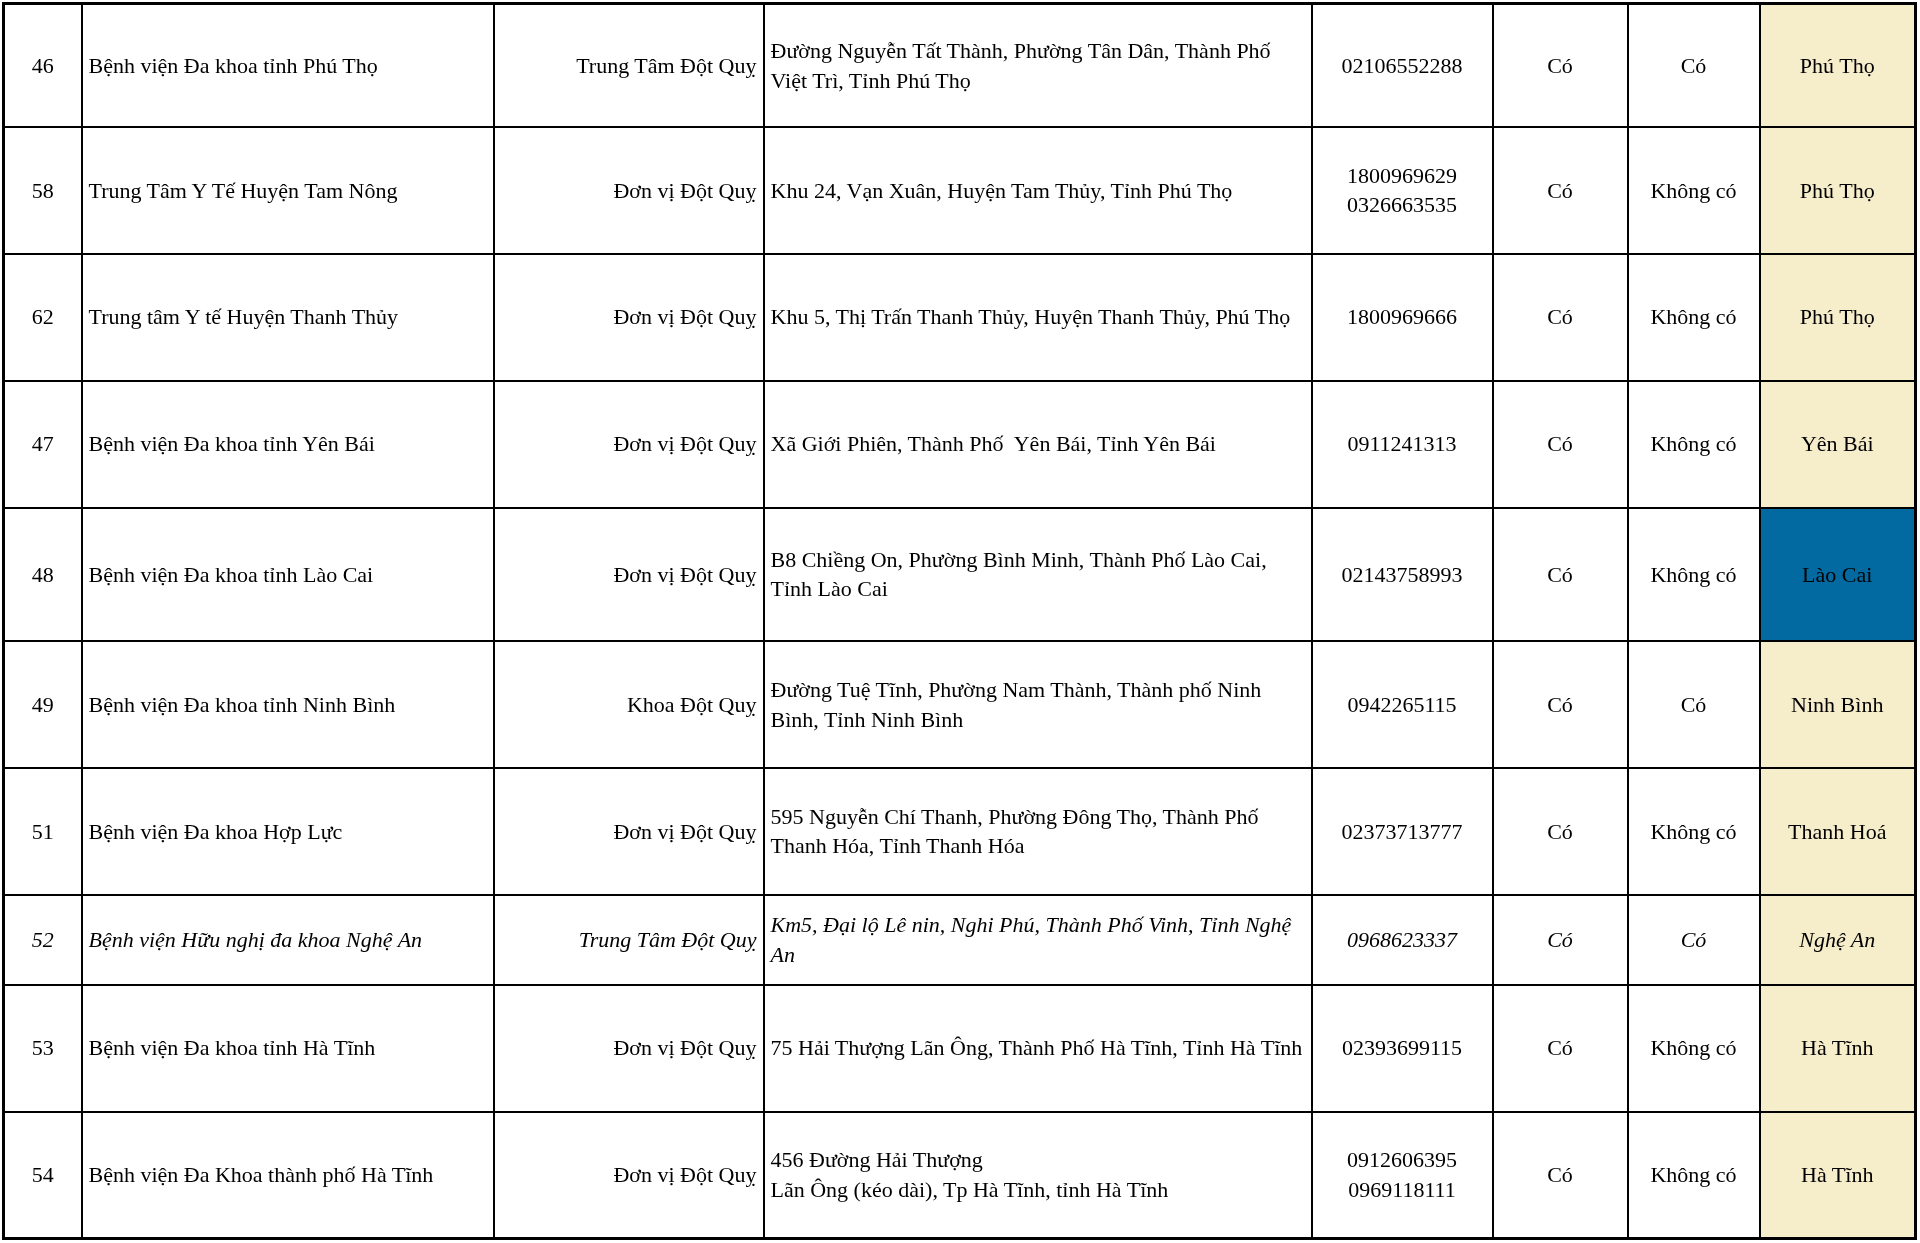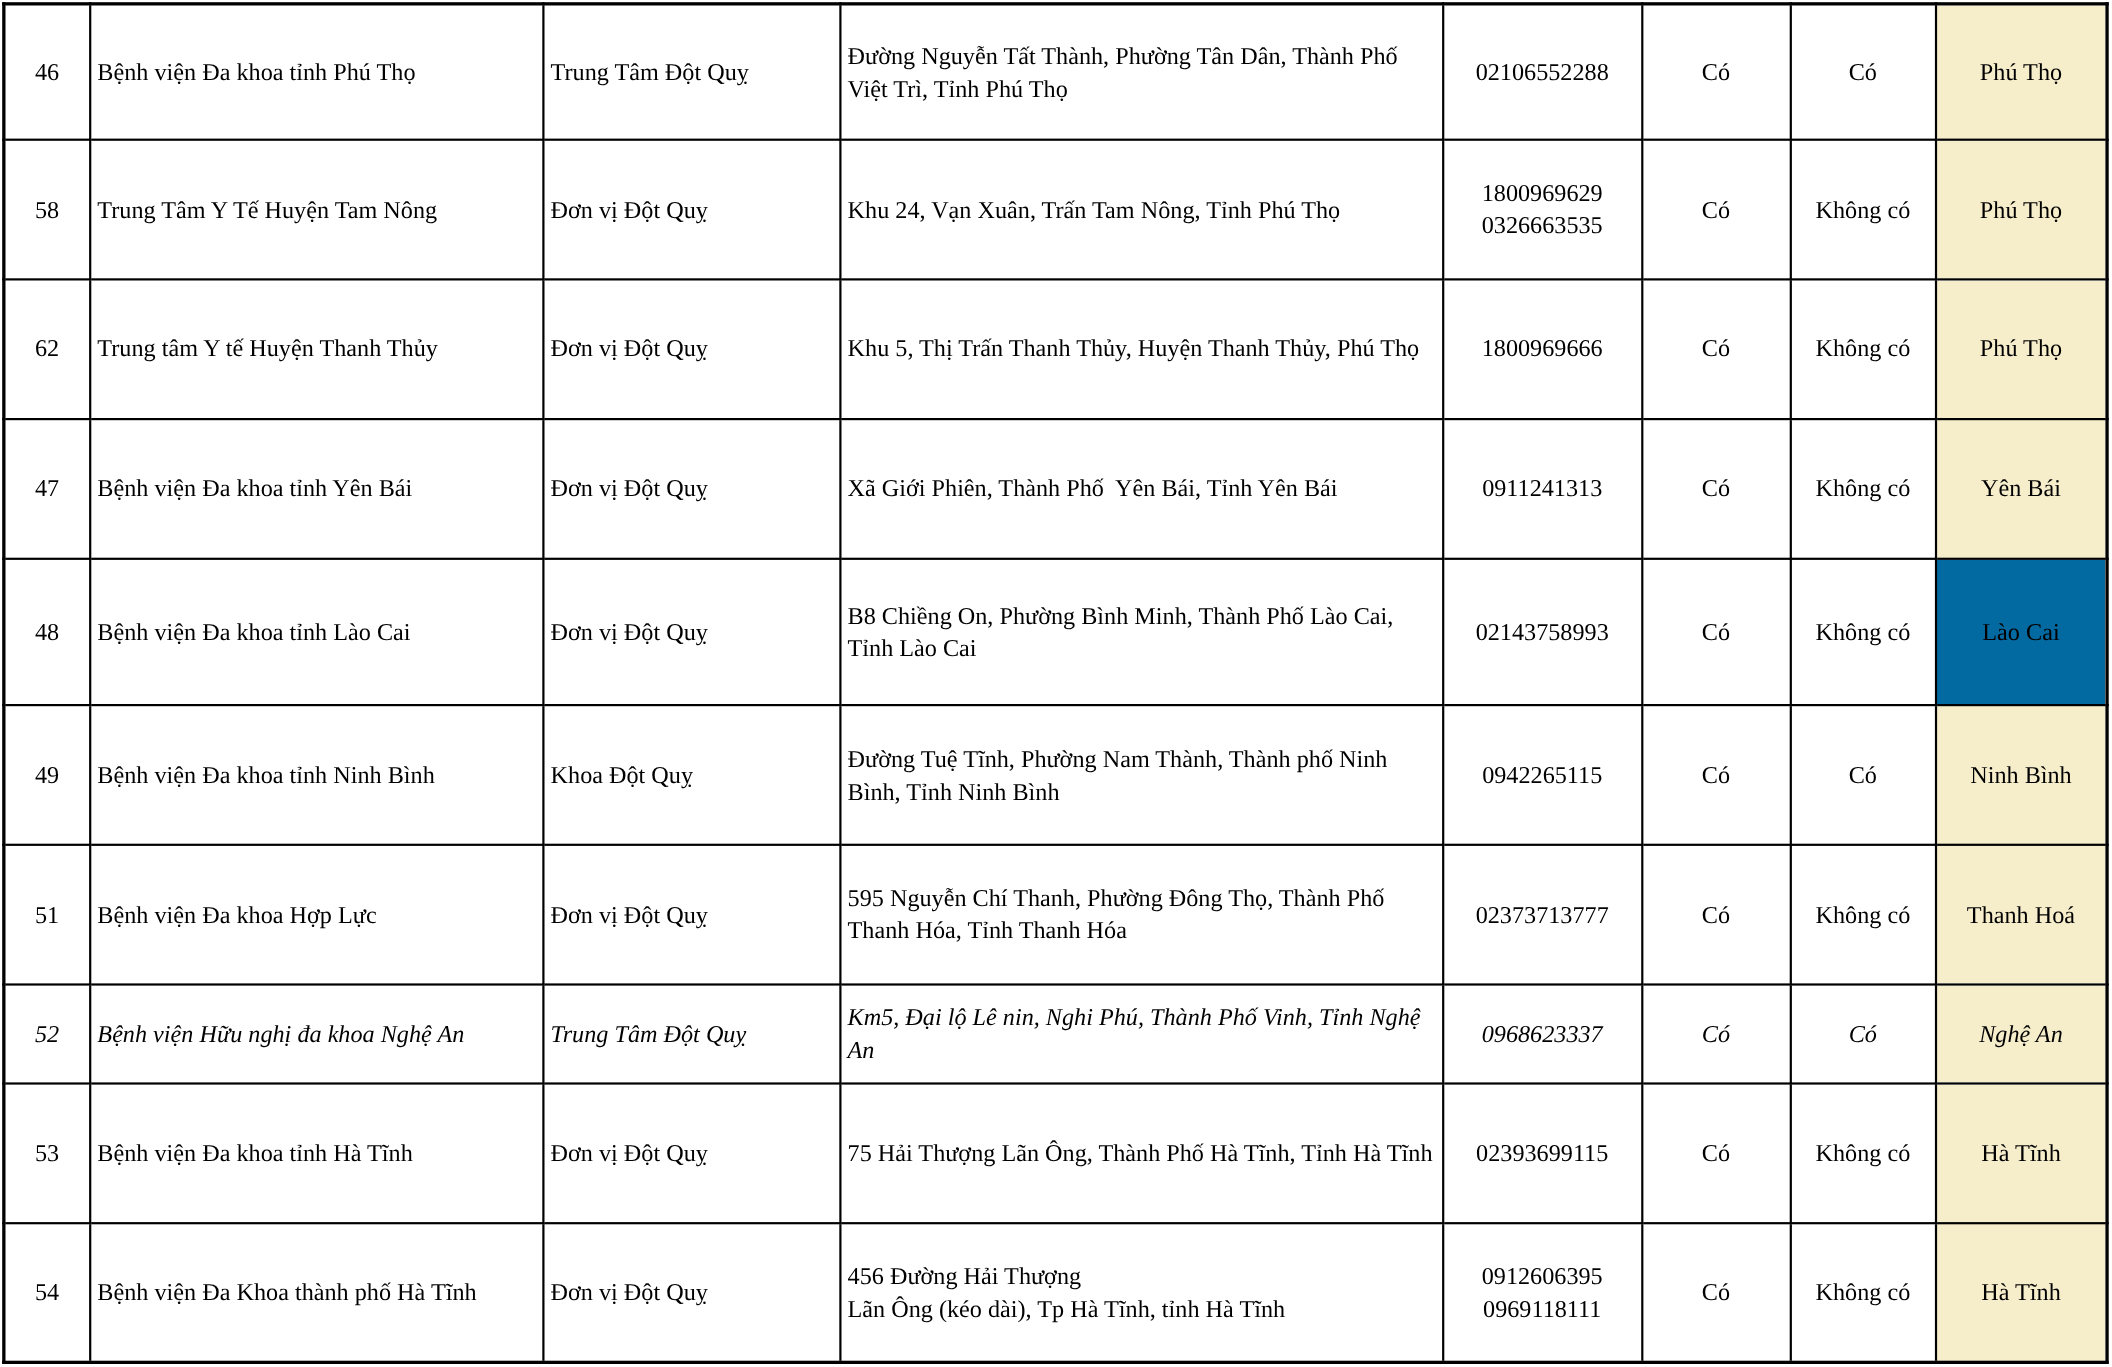--- a/index.html
+++ b/index.html
@@ -32,21 +32,21 @@
     border: 2px solid #000000;
     font-size: 22px;
     line-height: 1.35;
     vertical-align: middle;
     padding: 4px 6px;
     overflow: hidden;
     background: #ffffff;
   }
   td.c-num      { text-align: center; padding: 4px 2px; }
   td.c-name     { text-align: left;  padding-left: 8px; padding-right: 4px; }
-  td.c-unit     { text-align: left;  padding-left: 7px; padding-right: 4px; }
+  td.c-unit     { text-align: right;  padding-left: 7px; padding-right: 4px; }
   td.c-address  { text-align: left;  padding-left: 9px; padding-right: 4px; white-space: pre-wrap; }
   td.c-phone    { text-align: center; white-space: pre-line; }
   td.c-yn1      { text-align: center; }
   td.c-yn2      { text-align: center; }
   td.c-province { text-align: center; }
 </style>
 </head>
 <body>
 
 <div class="page">
@@ -69,21 +69,21 @@
           <td class="c-address">Đường Nguyễn Tất Thành, Phường Tân Dân, Thành Phố Việt Trì, Tỉnh Phú Thọ</td>
           <td class="c-phone">02106552288</td>
           <td class="c-yn1">Có</td>
           <td class="c-yn2">Có</td>
           <td class="c-province" style="background: rgb(246, 237, 203);">Phú Thọ</td>
         </tr>
         <tr style="height: 113px;">
           <td class="c-num">58</td>
           <td class="c-name">Trung Tâm Y Tế Huyện Tam Nông</td>
           <td class="c-unit">Đơn vị Đột Quỵ</td>
-          <td class="c-address">Khu 24, Vạn Xuân, Trấn Tam Nông, Tỉnh Phú Thọ</td>
+          <td class="c-address">Khu 24, Vạn Xuân, Huyện Tam Thủy, Tỉnh Phú Thọ</td>
           <td class="c-phone">1800969629
 0326663535</td>
           <td class="c-yn1">Có</td>
           <td class="c-yn2">Không có</td>
           <td class="c-province" style="background: rgb(246, 237, 203);">Phú Thọ</td>
         </tr>
         <tr style="height: 113px;">
           <td class="c-num">62</td>
           <td class="c-name">Trung tâm Y tế Huyện Thanh Thủy</td>
           <td class="c-unit">Đơn vị Đột Quỵ</td>

